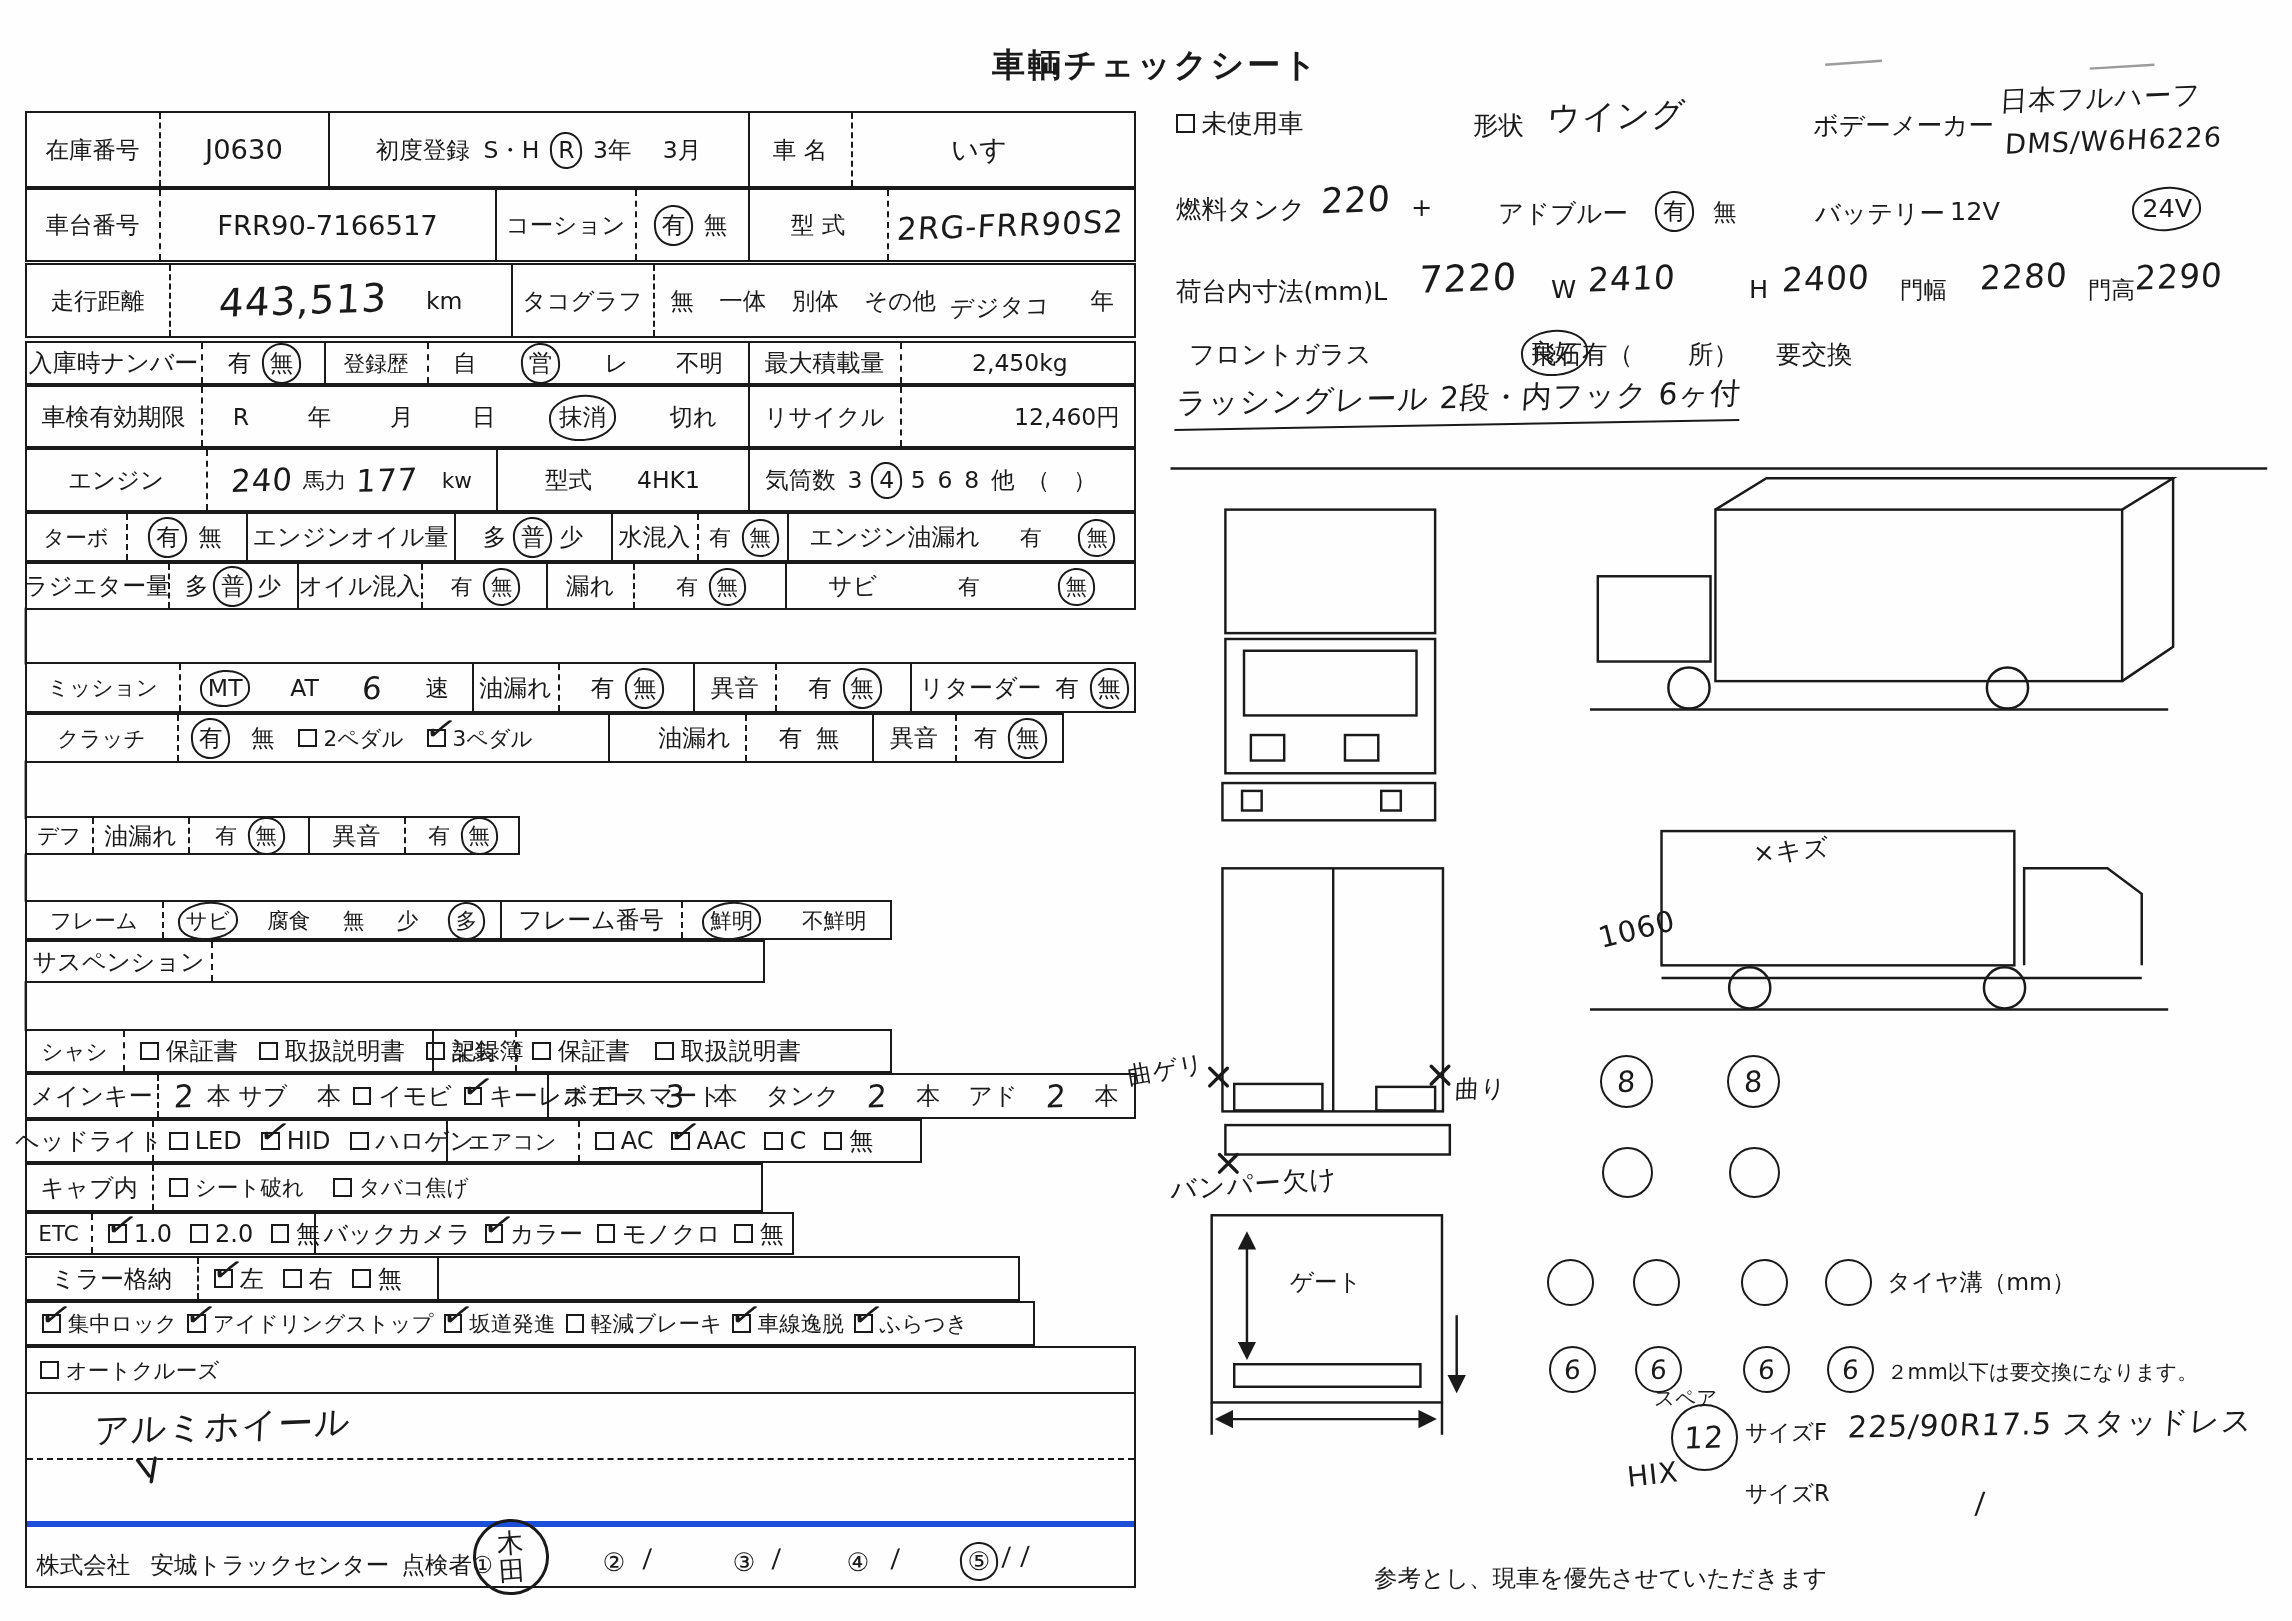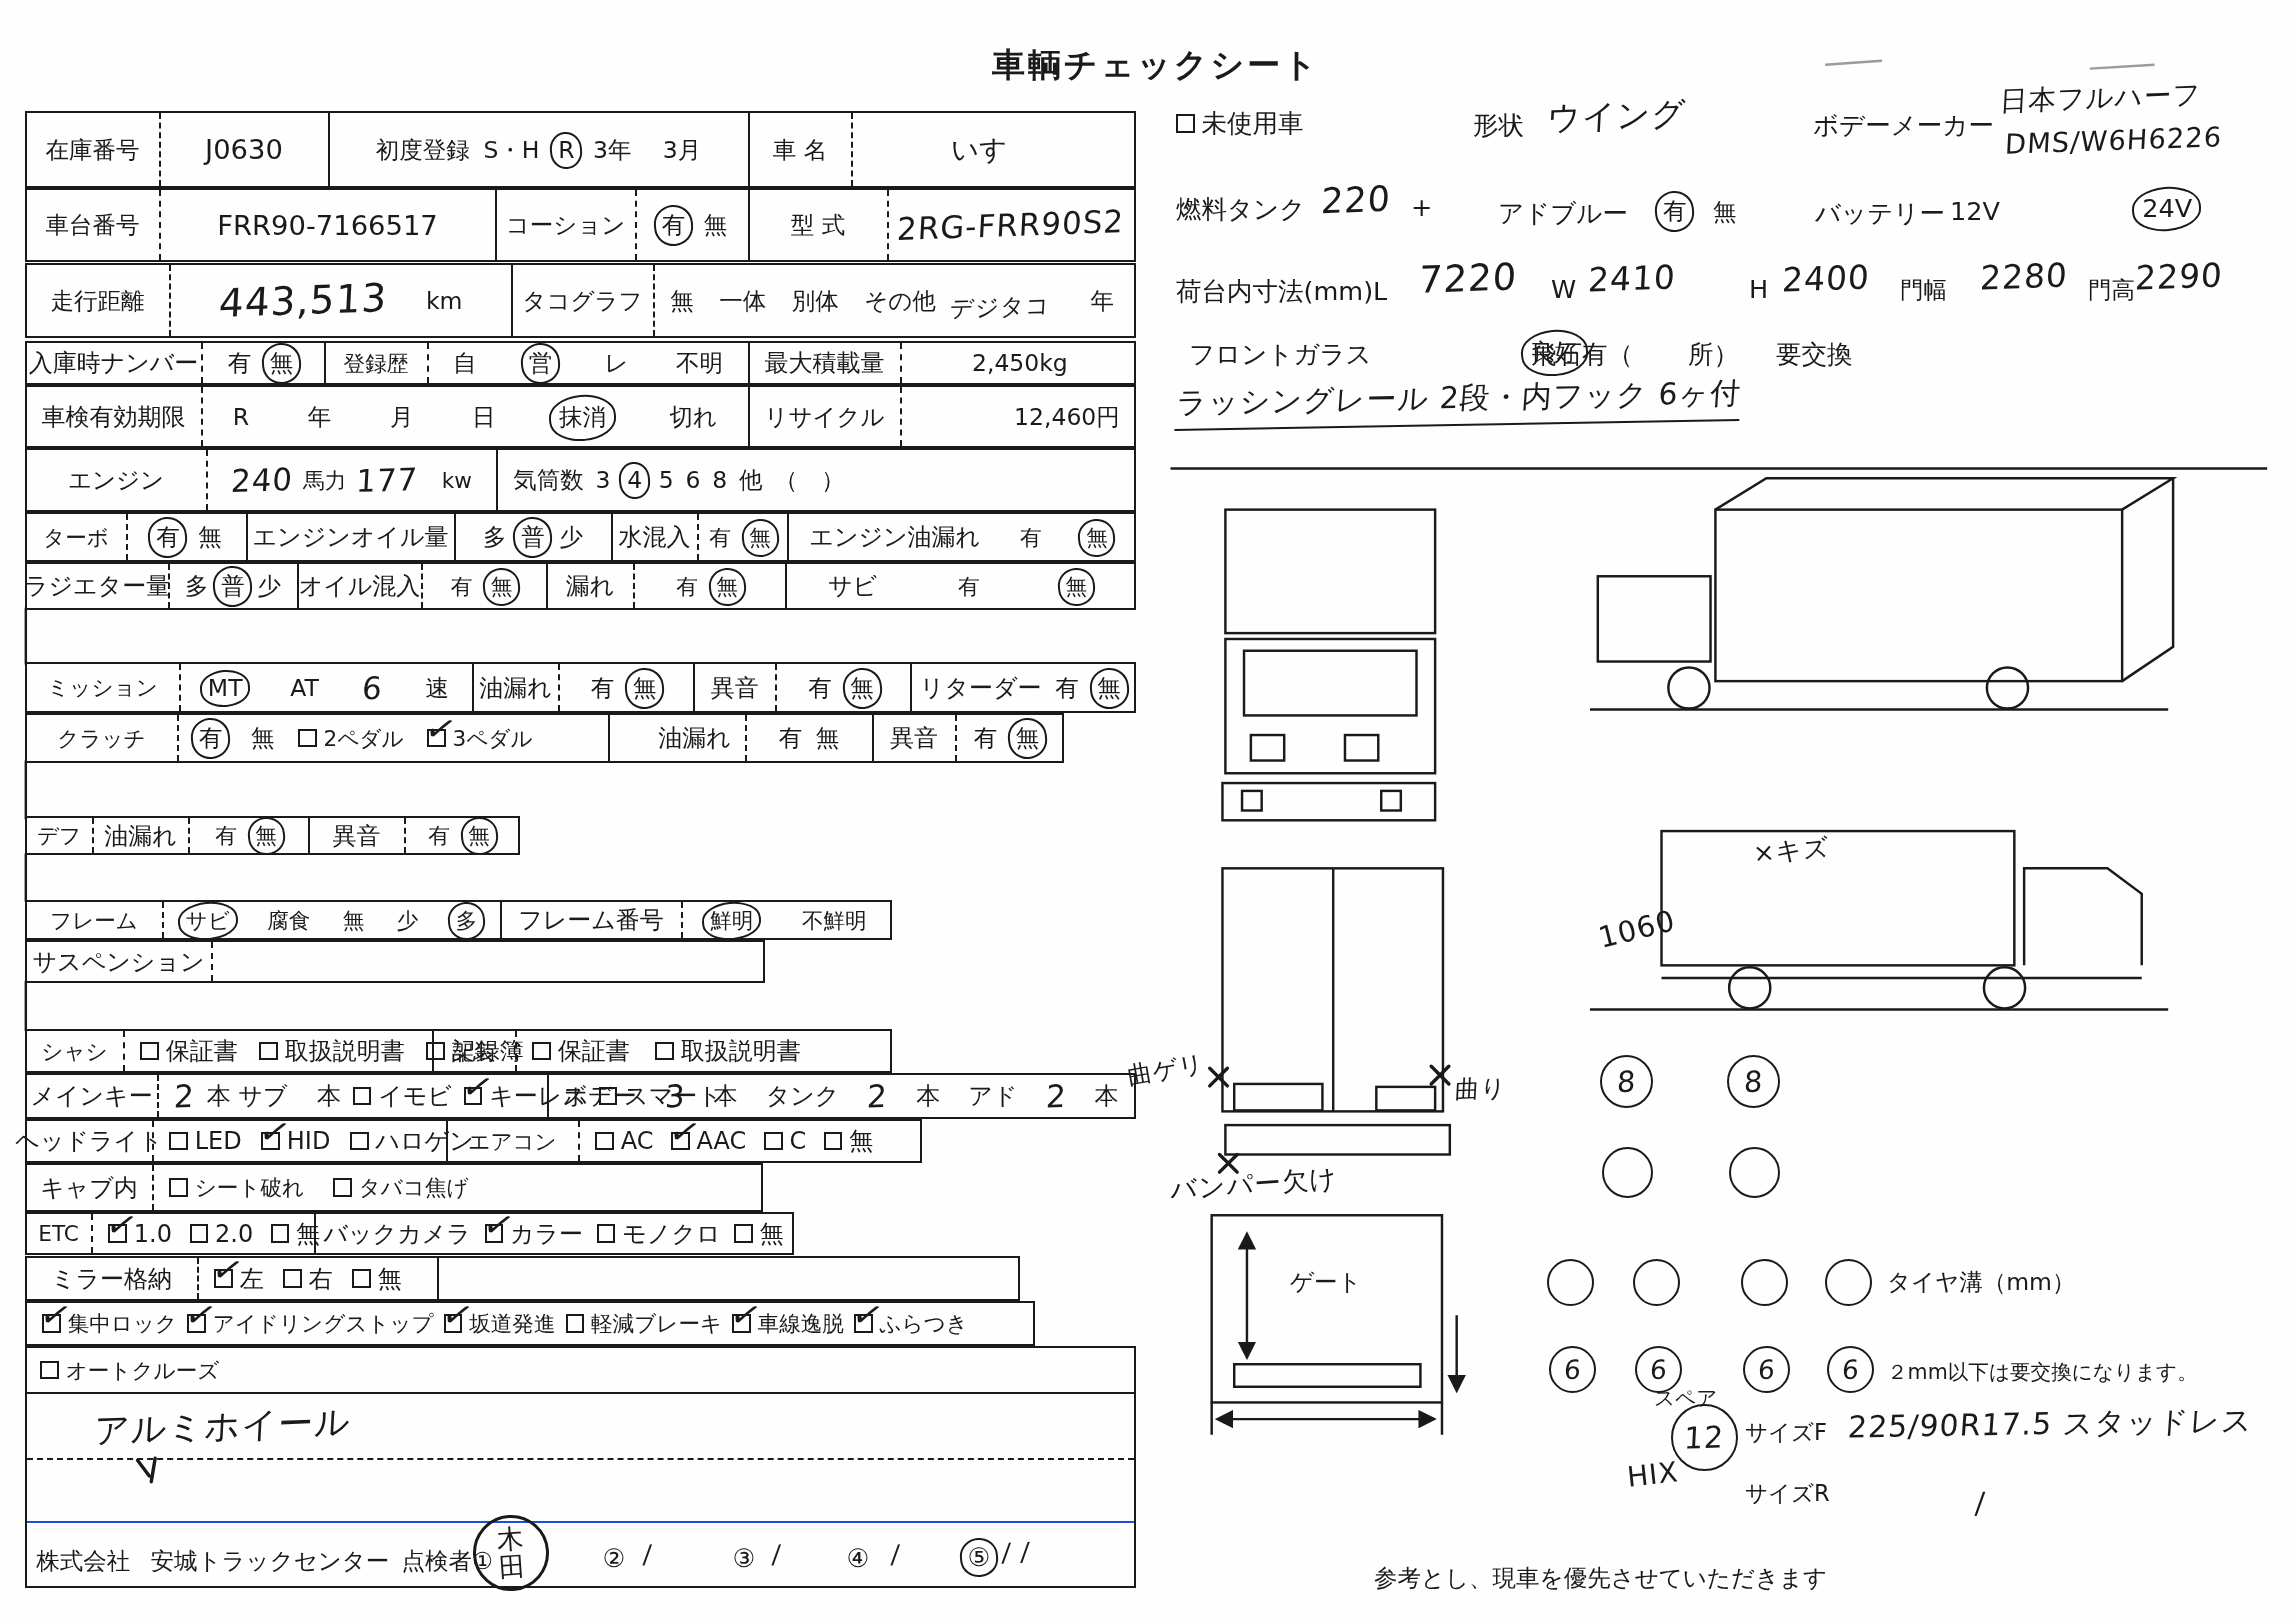--- a/index.html
+++ b/index.html
@@ -159,20 +159,24 @@
   <div class="row" style="left:24.5px;top:448px;width:1111px;height:64px">
     <div class="cl d" style="width:181px">
         <span>エンジン</span>
       </div>
     <div class="cl" style="width:290px;gap:9.8px">
       <span class="hw">240</span>
       <span class="f22">馬力</span>
       <span class="hw">177</span>
       <span class="f22" style="margin-left:13.7px">kw</span>
     </div>
+    <div class="cl" style="width:252px;gap:45px">
+      <span>型式</span>
+      <span>4HK1</span>
+    </div>
     <div class="cl nb lft" style="flex:1;gap:11.8px">
       <span>気筒数</span>
       <span>3</span>
       <span class="hc sm">4</span>
       <span>5</span>
       <span>6</span>
       <span>8</span>
       <span>他</span>
       <span>（　）</span>
     </div>
@@ -574,21 +578,21 @@
     <div style="height:44px;border-bottom:2px solid #1a1a1a;display:flex;align-items:center;padding-left:13.7px">
       <span class="cbp">
           <span class="box"></span>
           <span class="f22">オートクルーズ</span>
         </span>
     </div>
     <div style="height:64px;border-bottom:2px dashed #1a1a1a;display:flex;align-items:center;padding-left:67px">
       <span class="hw" style="font-size:35px">アルミホイール</span>
     </div>
     <div style="height:61px"></div>
-    <div style="flex:1;border-top:2px solid #1d4ed8;position:relative">
+    <div style="flex:1;border-top:6px solid #1d4ed8;position:relative">
       <span class="abs f24" style="left:9.8px;top:21.6px">株式会社</span>
       <span class="abs f24" style="left:124px;top:21.6px">安城トラックセンター</span>
       <span class="abs f24" style="left:375px;top:21.6px">点検者①</span>
       <span class="abs stamp" style="left:446px;top:-7.8px">
         <span>木</span>
         <span>田</span>
       </span>
       <span class="abs f26" style="left:576px;top:19.6px">②</span>
       <span class="abs hw" style="left:616px;top:15.7px;font-size:25.5px">/</span>
       <span class="abs f26" style="left:706px;top:19.6px">③</span>

